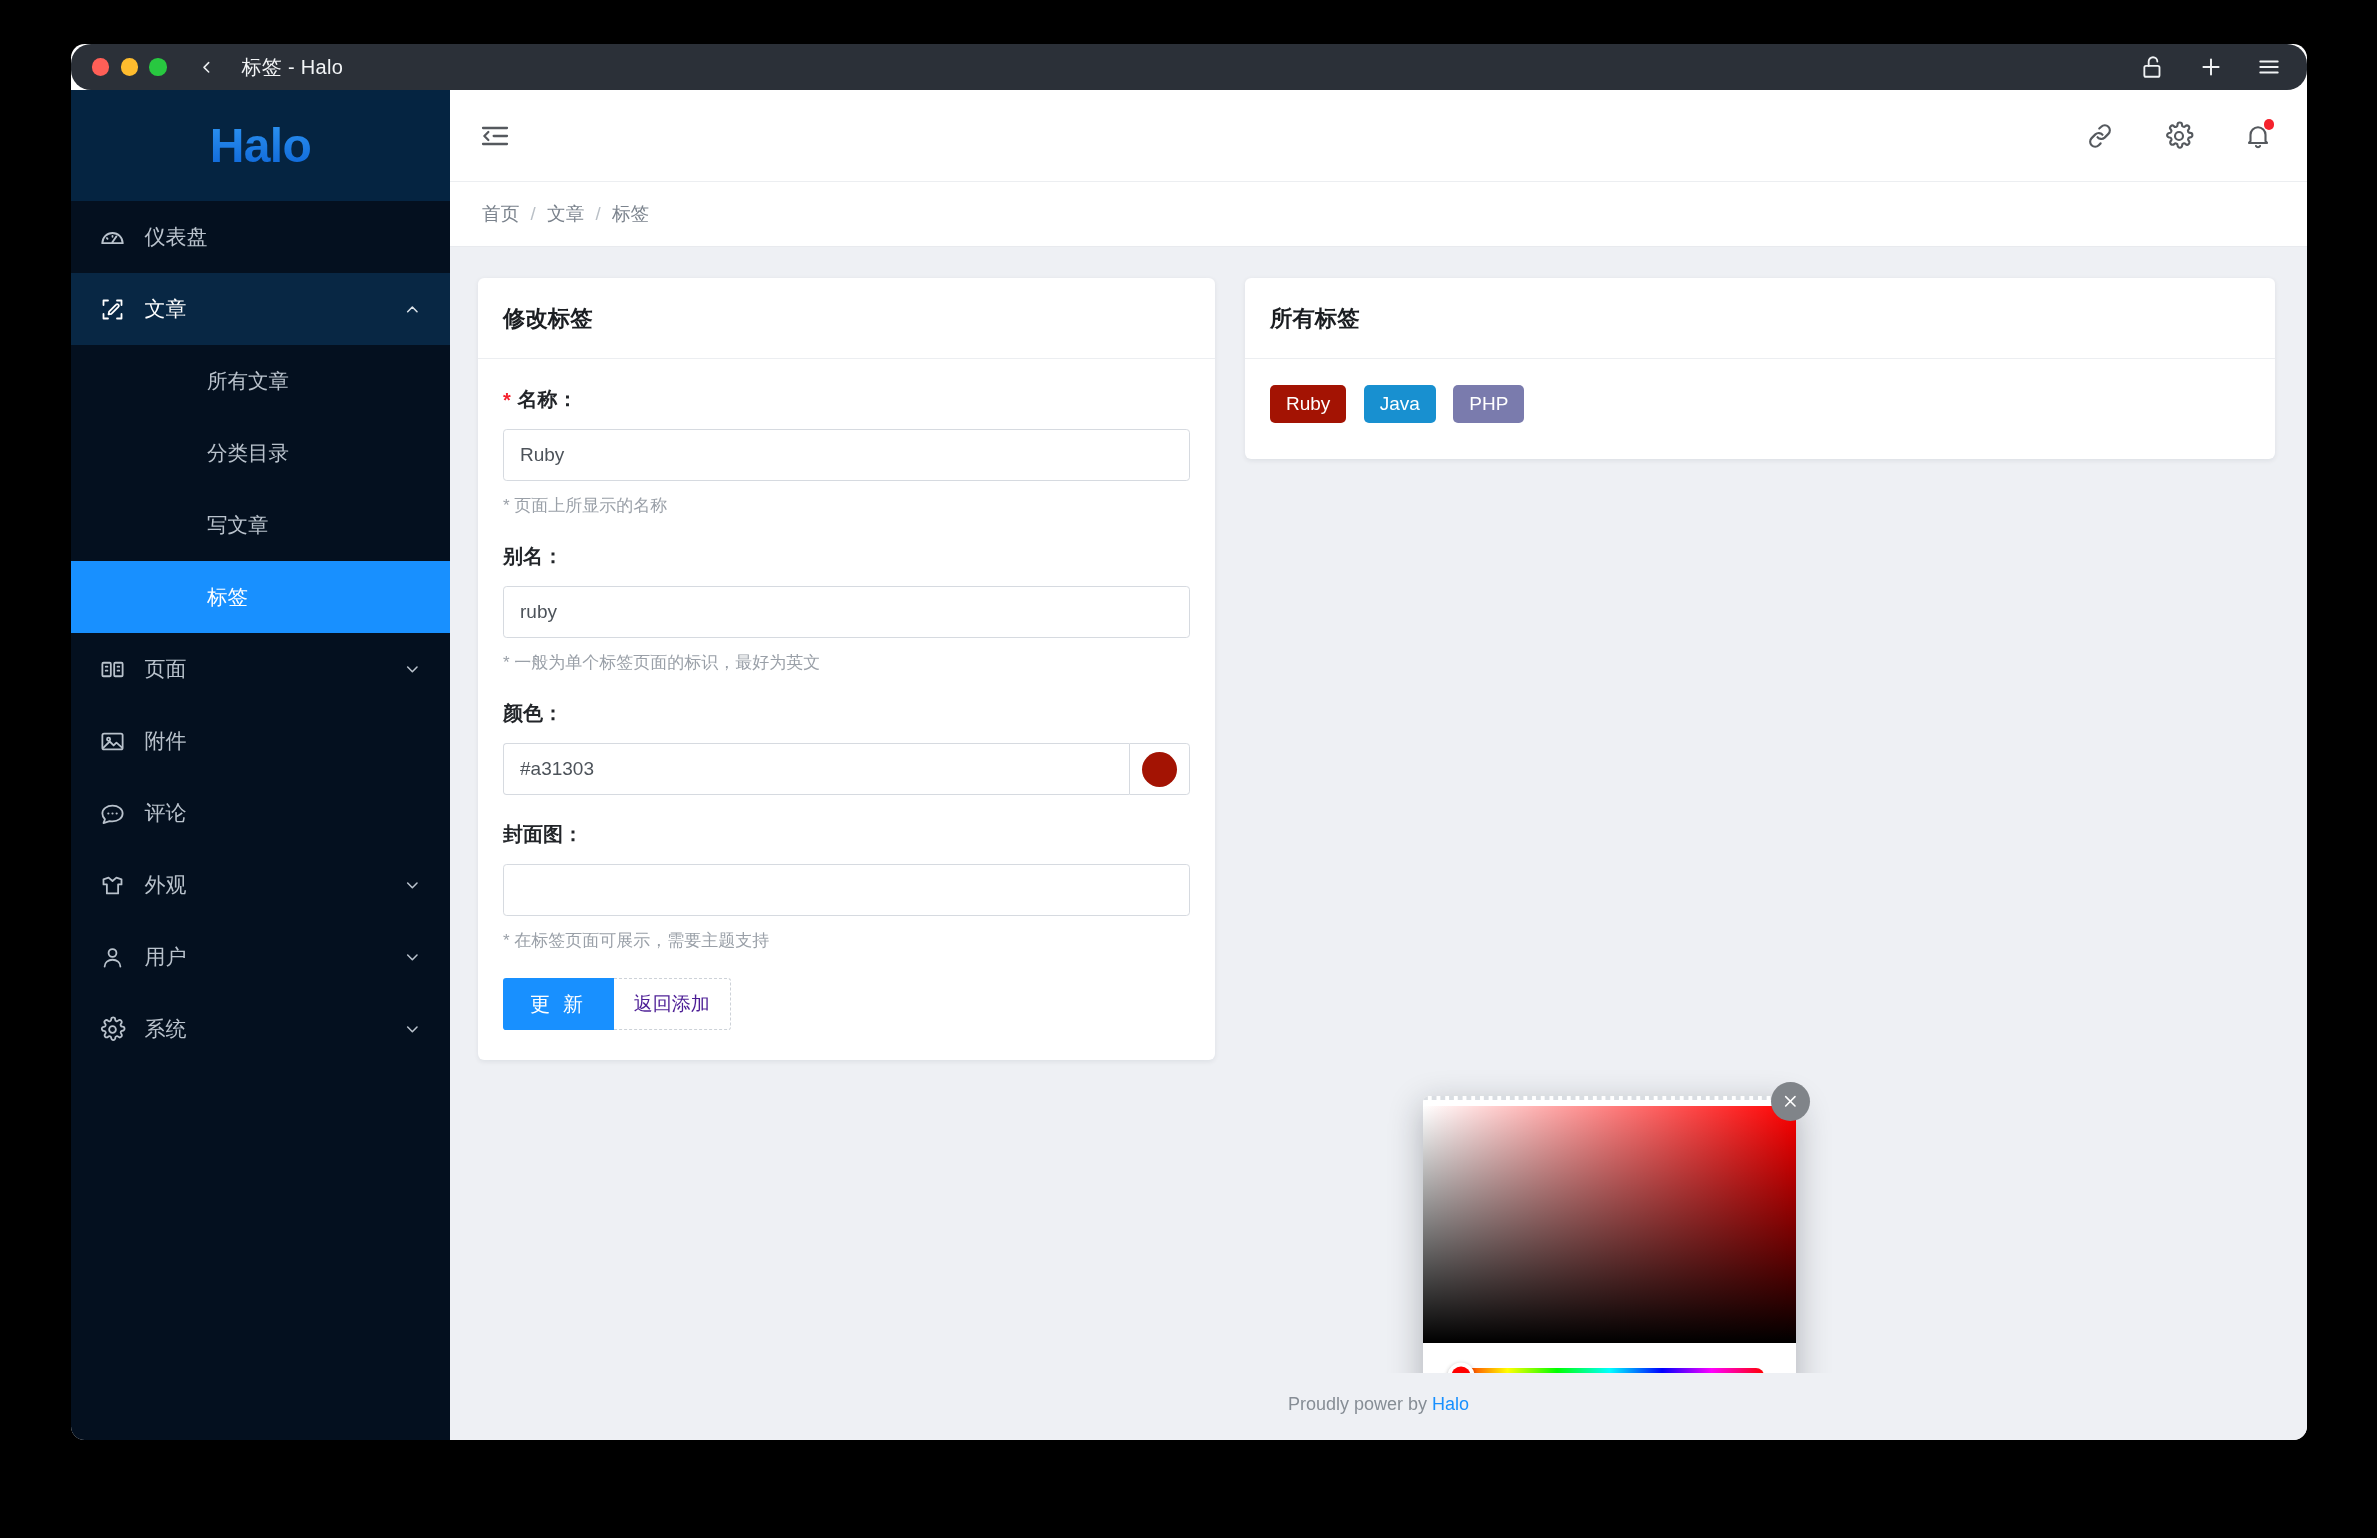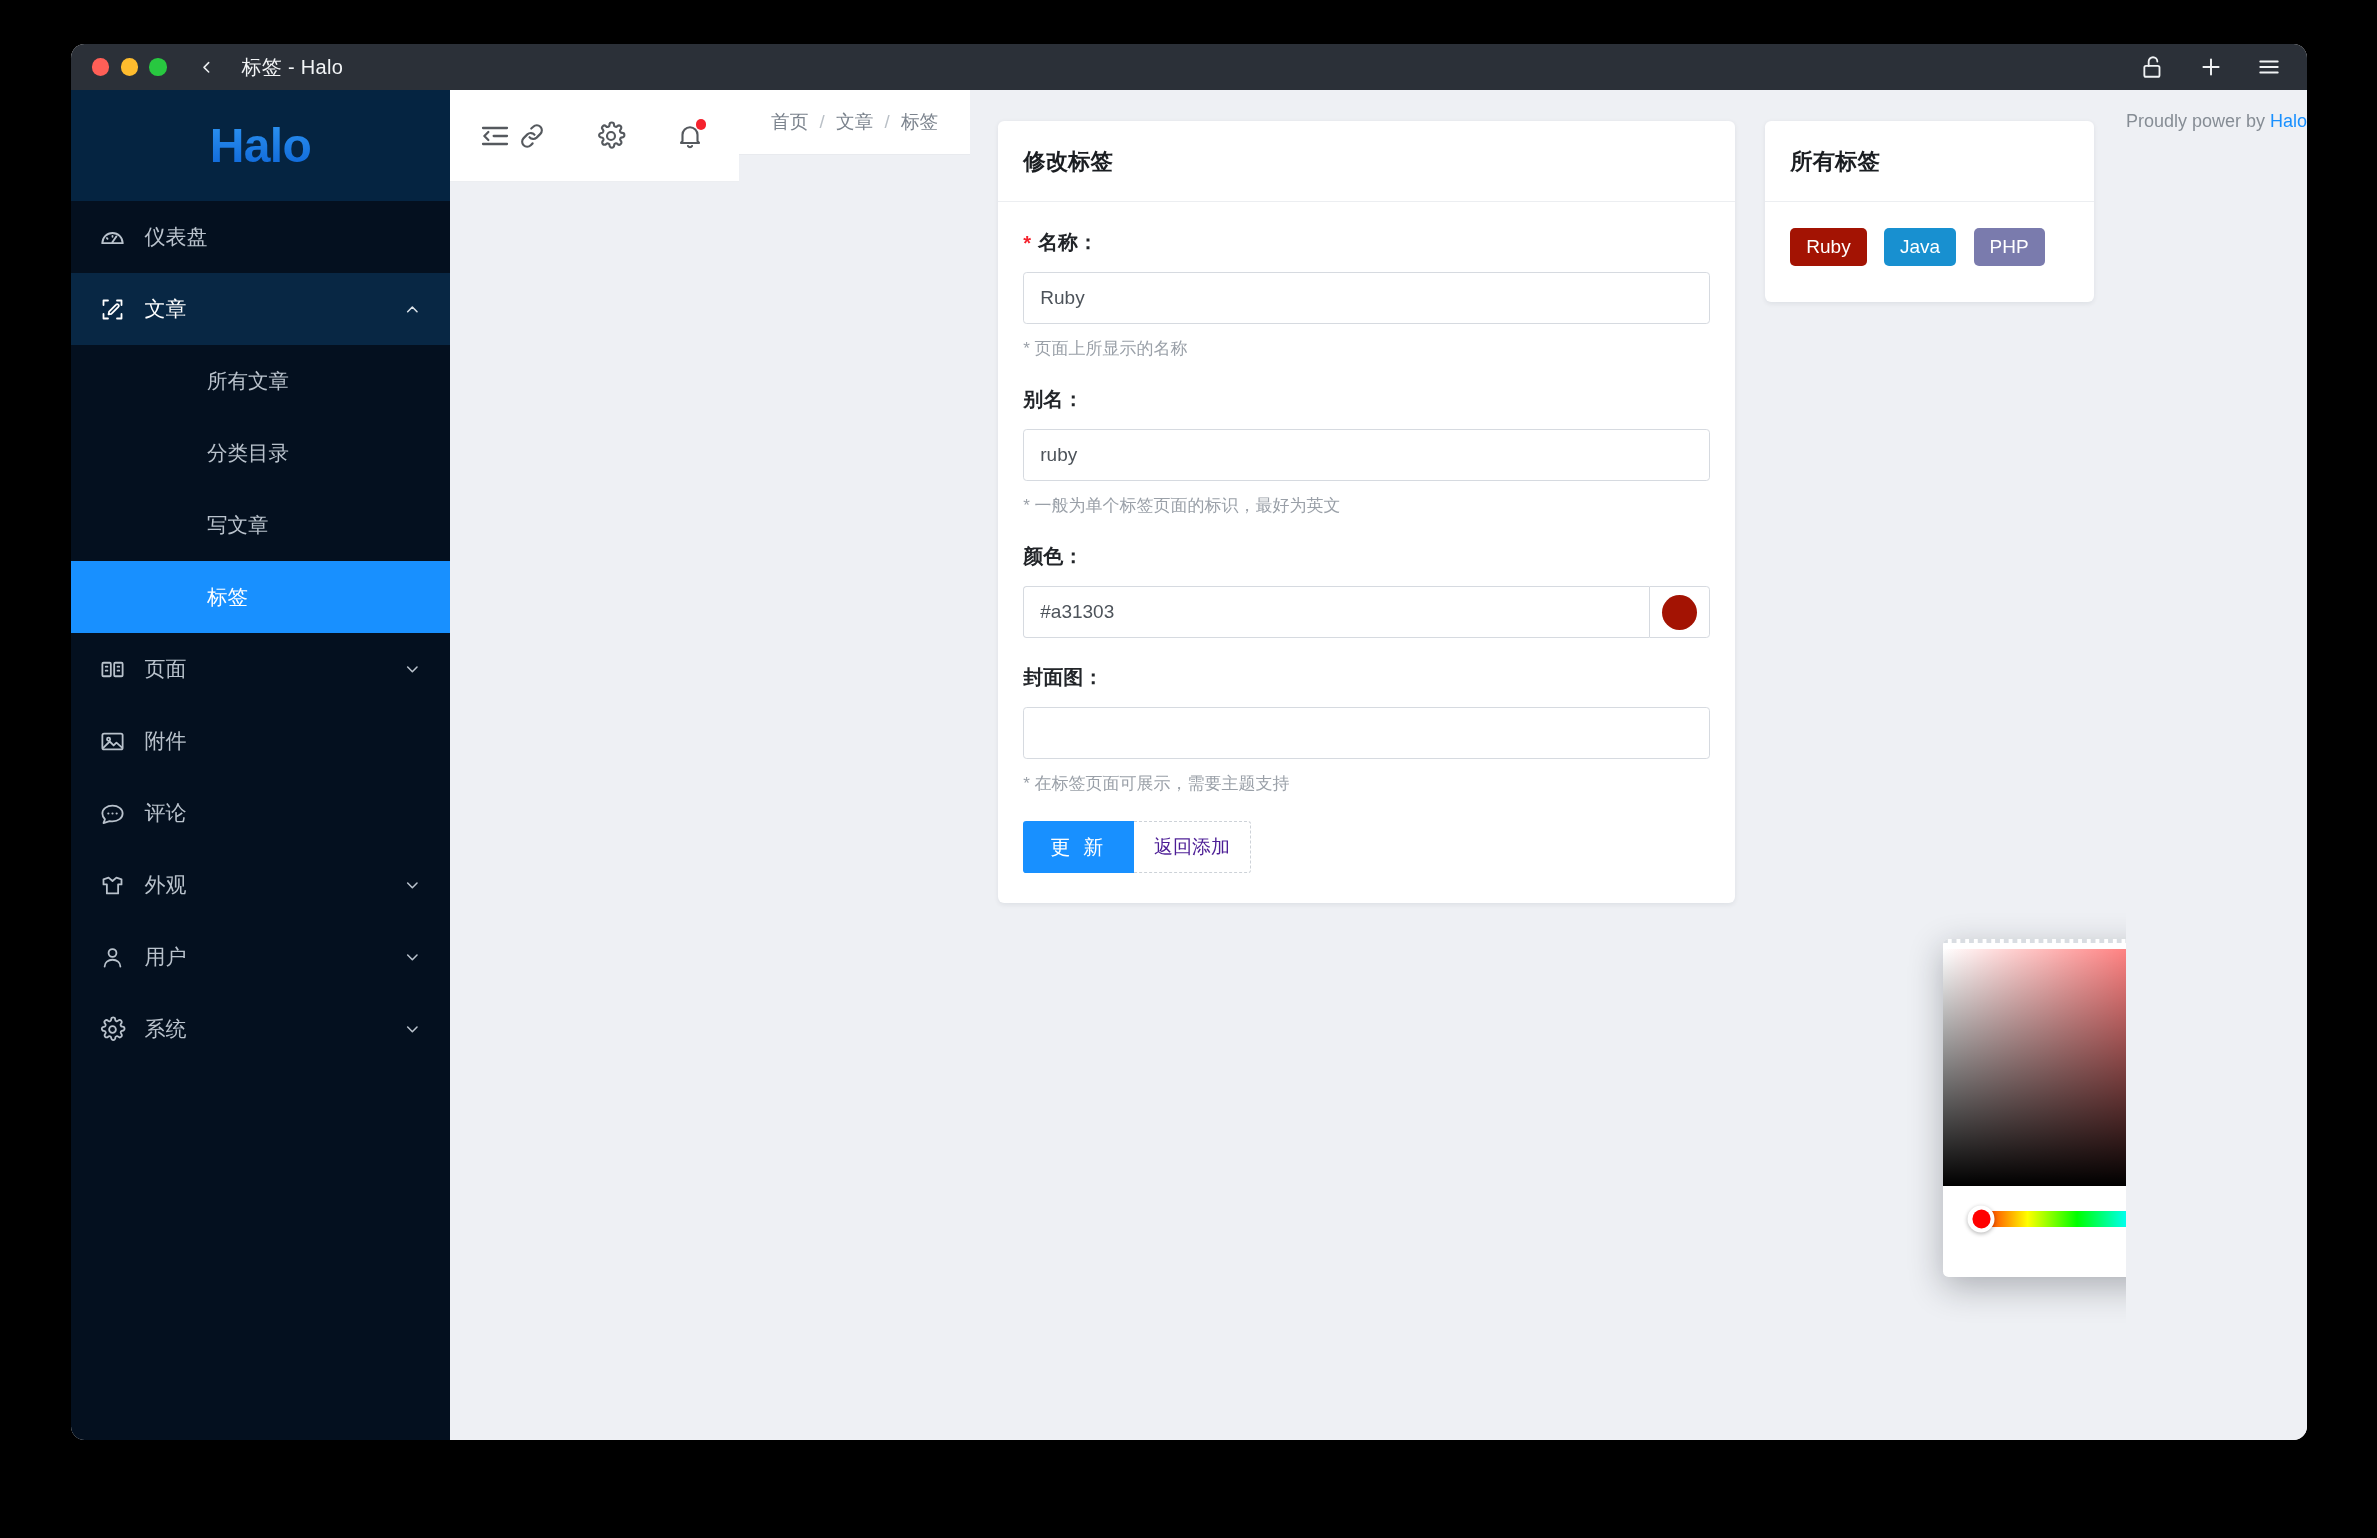--- a/index.html
+++ b/index.html
@@ -19,20 +19,21 @@
     overflow: hidden;
     background: #fff;
     box-shadow: 0 18.7px 56px rgba(0,0,0,.55);
   }
   #titlebar {
     height: 46px;
     background: #2b3038;
     display: flex; align-items: center;
     padding: 0 21px;
     position: relative;
+    border-radius: 20px;
   }
   .traffic { display: flex; gap: 11.2px; align-items: center; }
   .tl { width: 17.4px; height: 17.4px; border-radius: 50%; display:block; }
   .tl.red { background: #ff5f57; }
   .tl.yellow { background: #febc2e; }
   .tl.green { background: #28c840; }
   #back-chevron {
     margin-left: 29px;
     color: #e9ebee;
     font-size: 25px; line-height: 1;
@@ -104,21 +105,21 @@
     color: #b9c2cc;
     font-size: 20.5px;
     cursor: pointer;
   }
   .sub-item.active { background: #1890ff; color: #fff; }
 
   
   #main {
     flex: 1;
     background: #eef0f4;
-    display: flex; flex-direction: row;
+    display: flex; flex-direction: column;
     min-width: 0;
     position: relative;
   }
   #topbar {
     height: 92px;
     background: #fff;
     border-bottom: 0.6px solid #eceef1;
     display: flex; align-items: center;
     padding: 0 32px 0 25px;
   }

